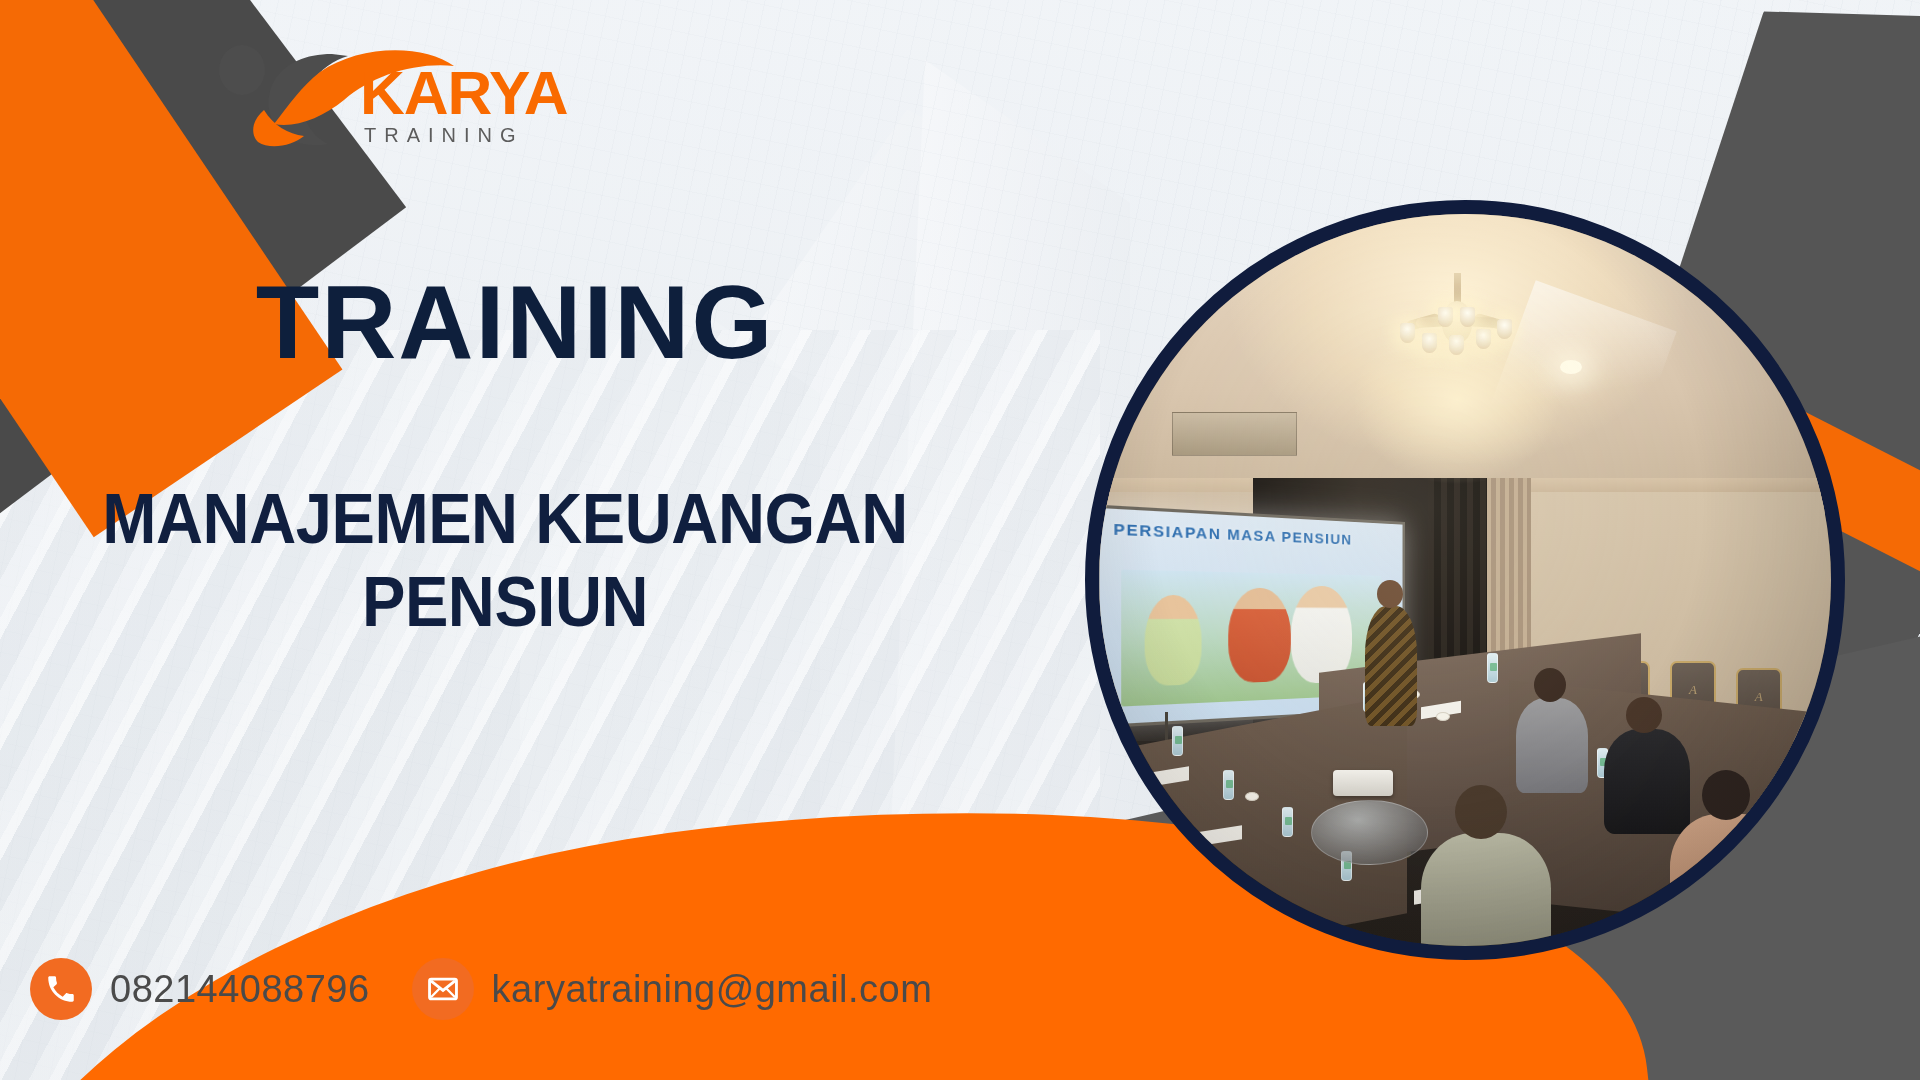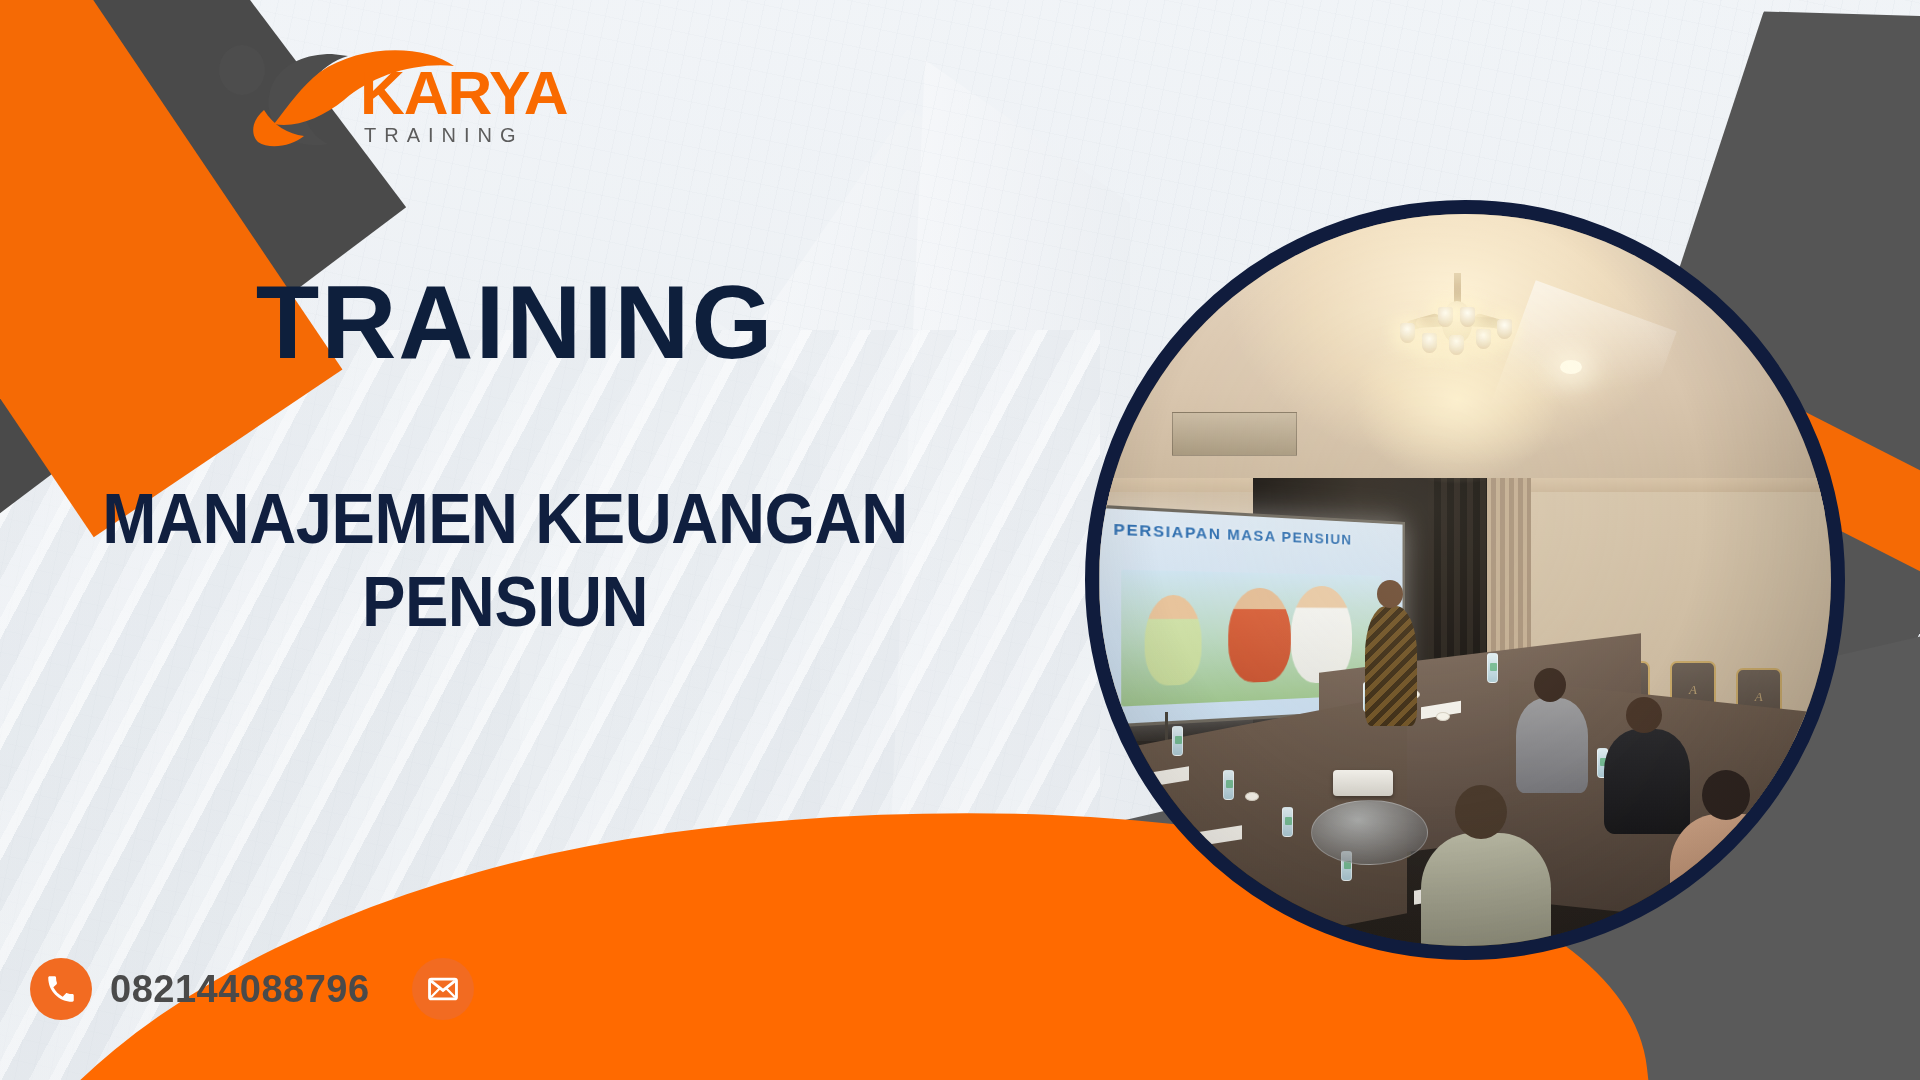--- a/index.html
+++ b/index.html
@@ -165,21 +165,20 @@
     background:#f26b21;
     display:flex; align-items:center; justify-content:center;
     flex:0 0 auto;
   }
   .cicon svg { display:block; }
   .ctext {
     color:#4a4a4a;
     font-size:38px;
     letter-spacing:.5px;
     white-space:nowrap;
-    font-weight:bold;
   }
 
   
   .photo-circle {
     position:absolute;
     left:1085px; top:200px;
     width:760px; height:760px;
     border-radius:50%;
     border:14px solid #101c3d;
     overflow:hidden;
@@ -446,20 +445,21 @@
     </div>
 
     <div class="contact-item">
       <span class="cicon">
         <svg width="34" height="34" viewBox="0 0 24 24">
           <rect x="2.5" y="5" width="19" height="14" rx="1.2" fill="none" stroke="#ffffff" stroke-width="2"></rect>
           <path d="M3.5 6.2 12 13 20.5 6.2" fill="none" stroke="#ffffff" stroke-width="2"></path>
           <path d="M3.5 17.8 9.6 11.6 M20.5 17.8 14.4 11.6" fill="none" stroke="#ffffff" stroke-width="1.6"></path>
         </svg>
       </span>
+      <span class="ctext">karyatraining@gmail.com</span>
     </div>
 
   </div>
 
   <div class="photo-circle">
 
     <div class="ph ph-ceiling"></div>
     <div class="ph ph-ceiling-glow"></div>
     <div class="ph ph-cove"></div>
     <div class="ph ph-wall-right"></div>

